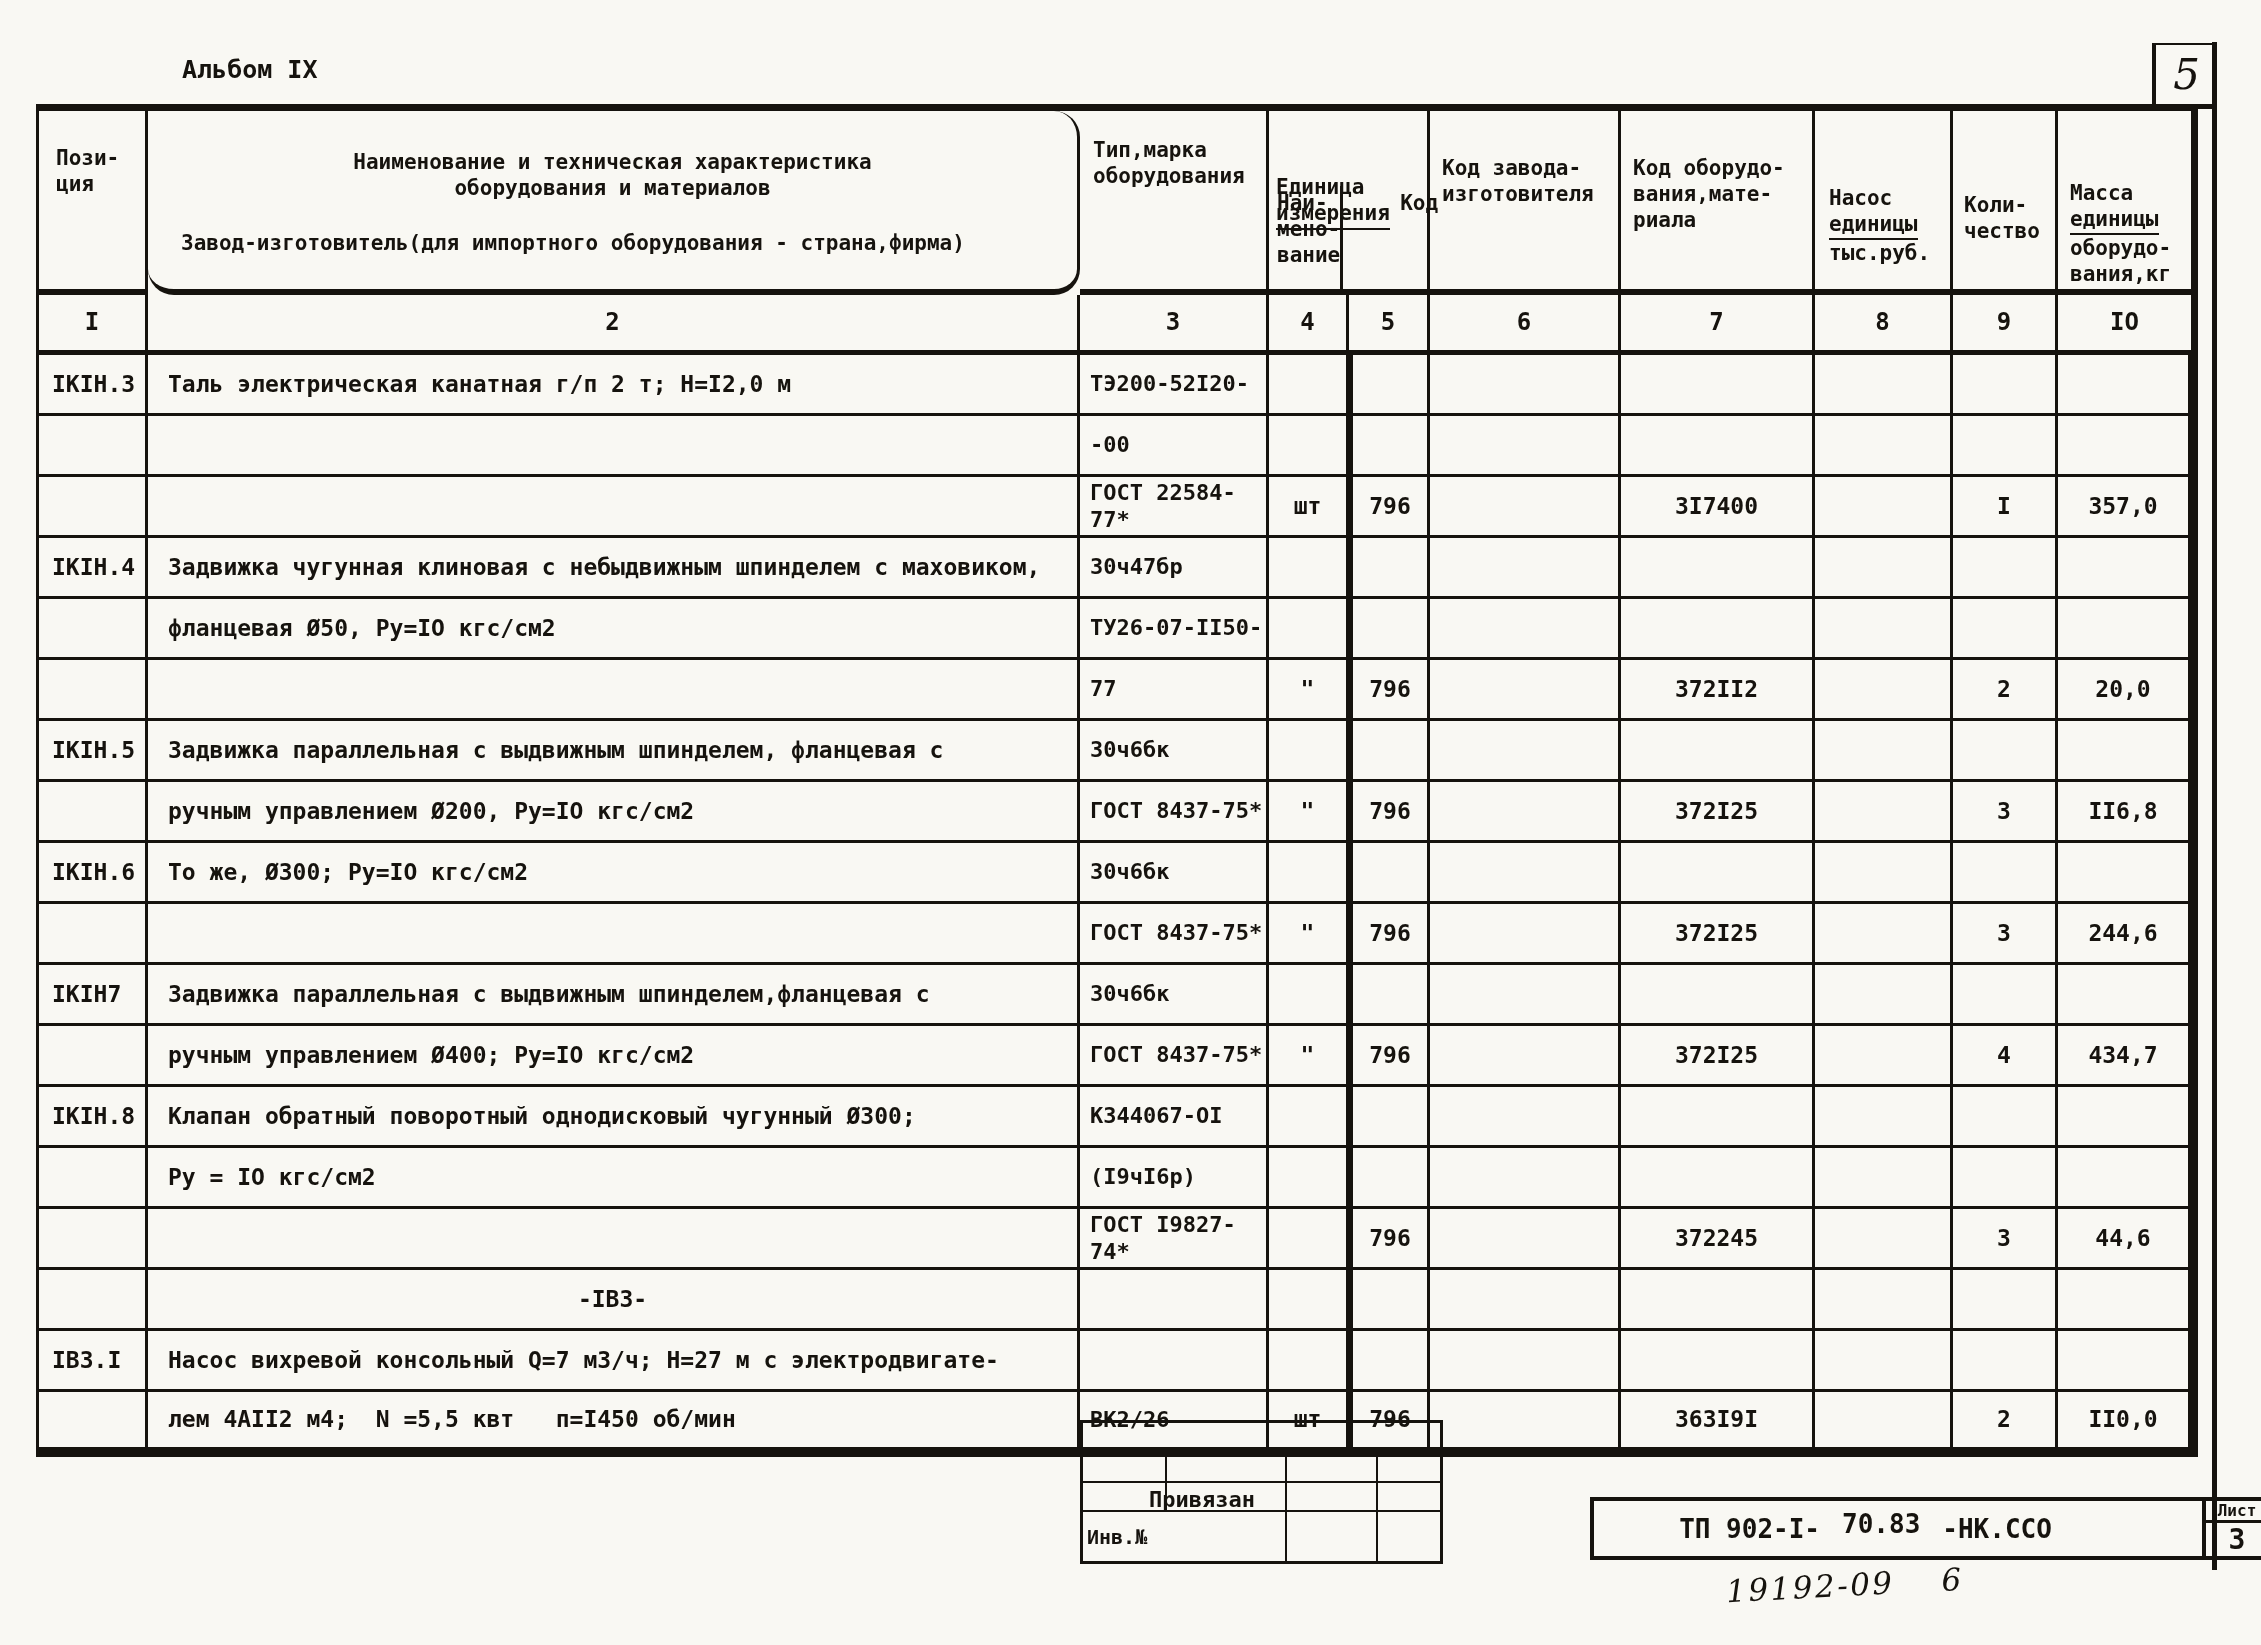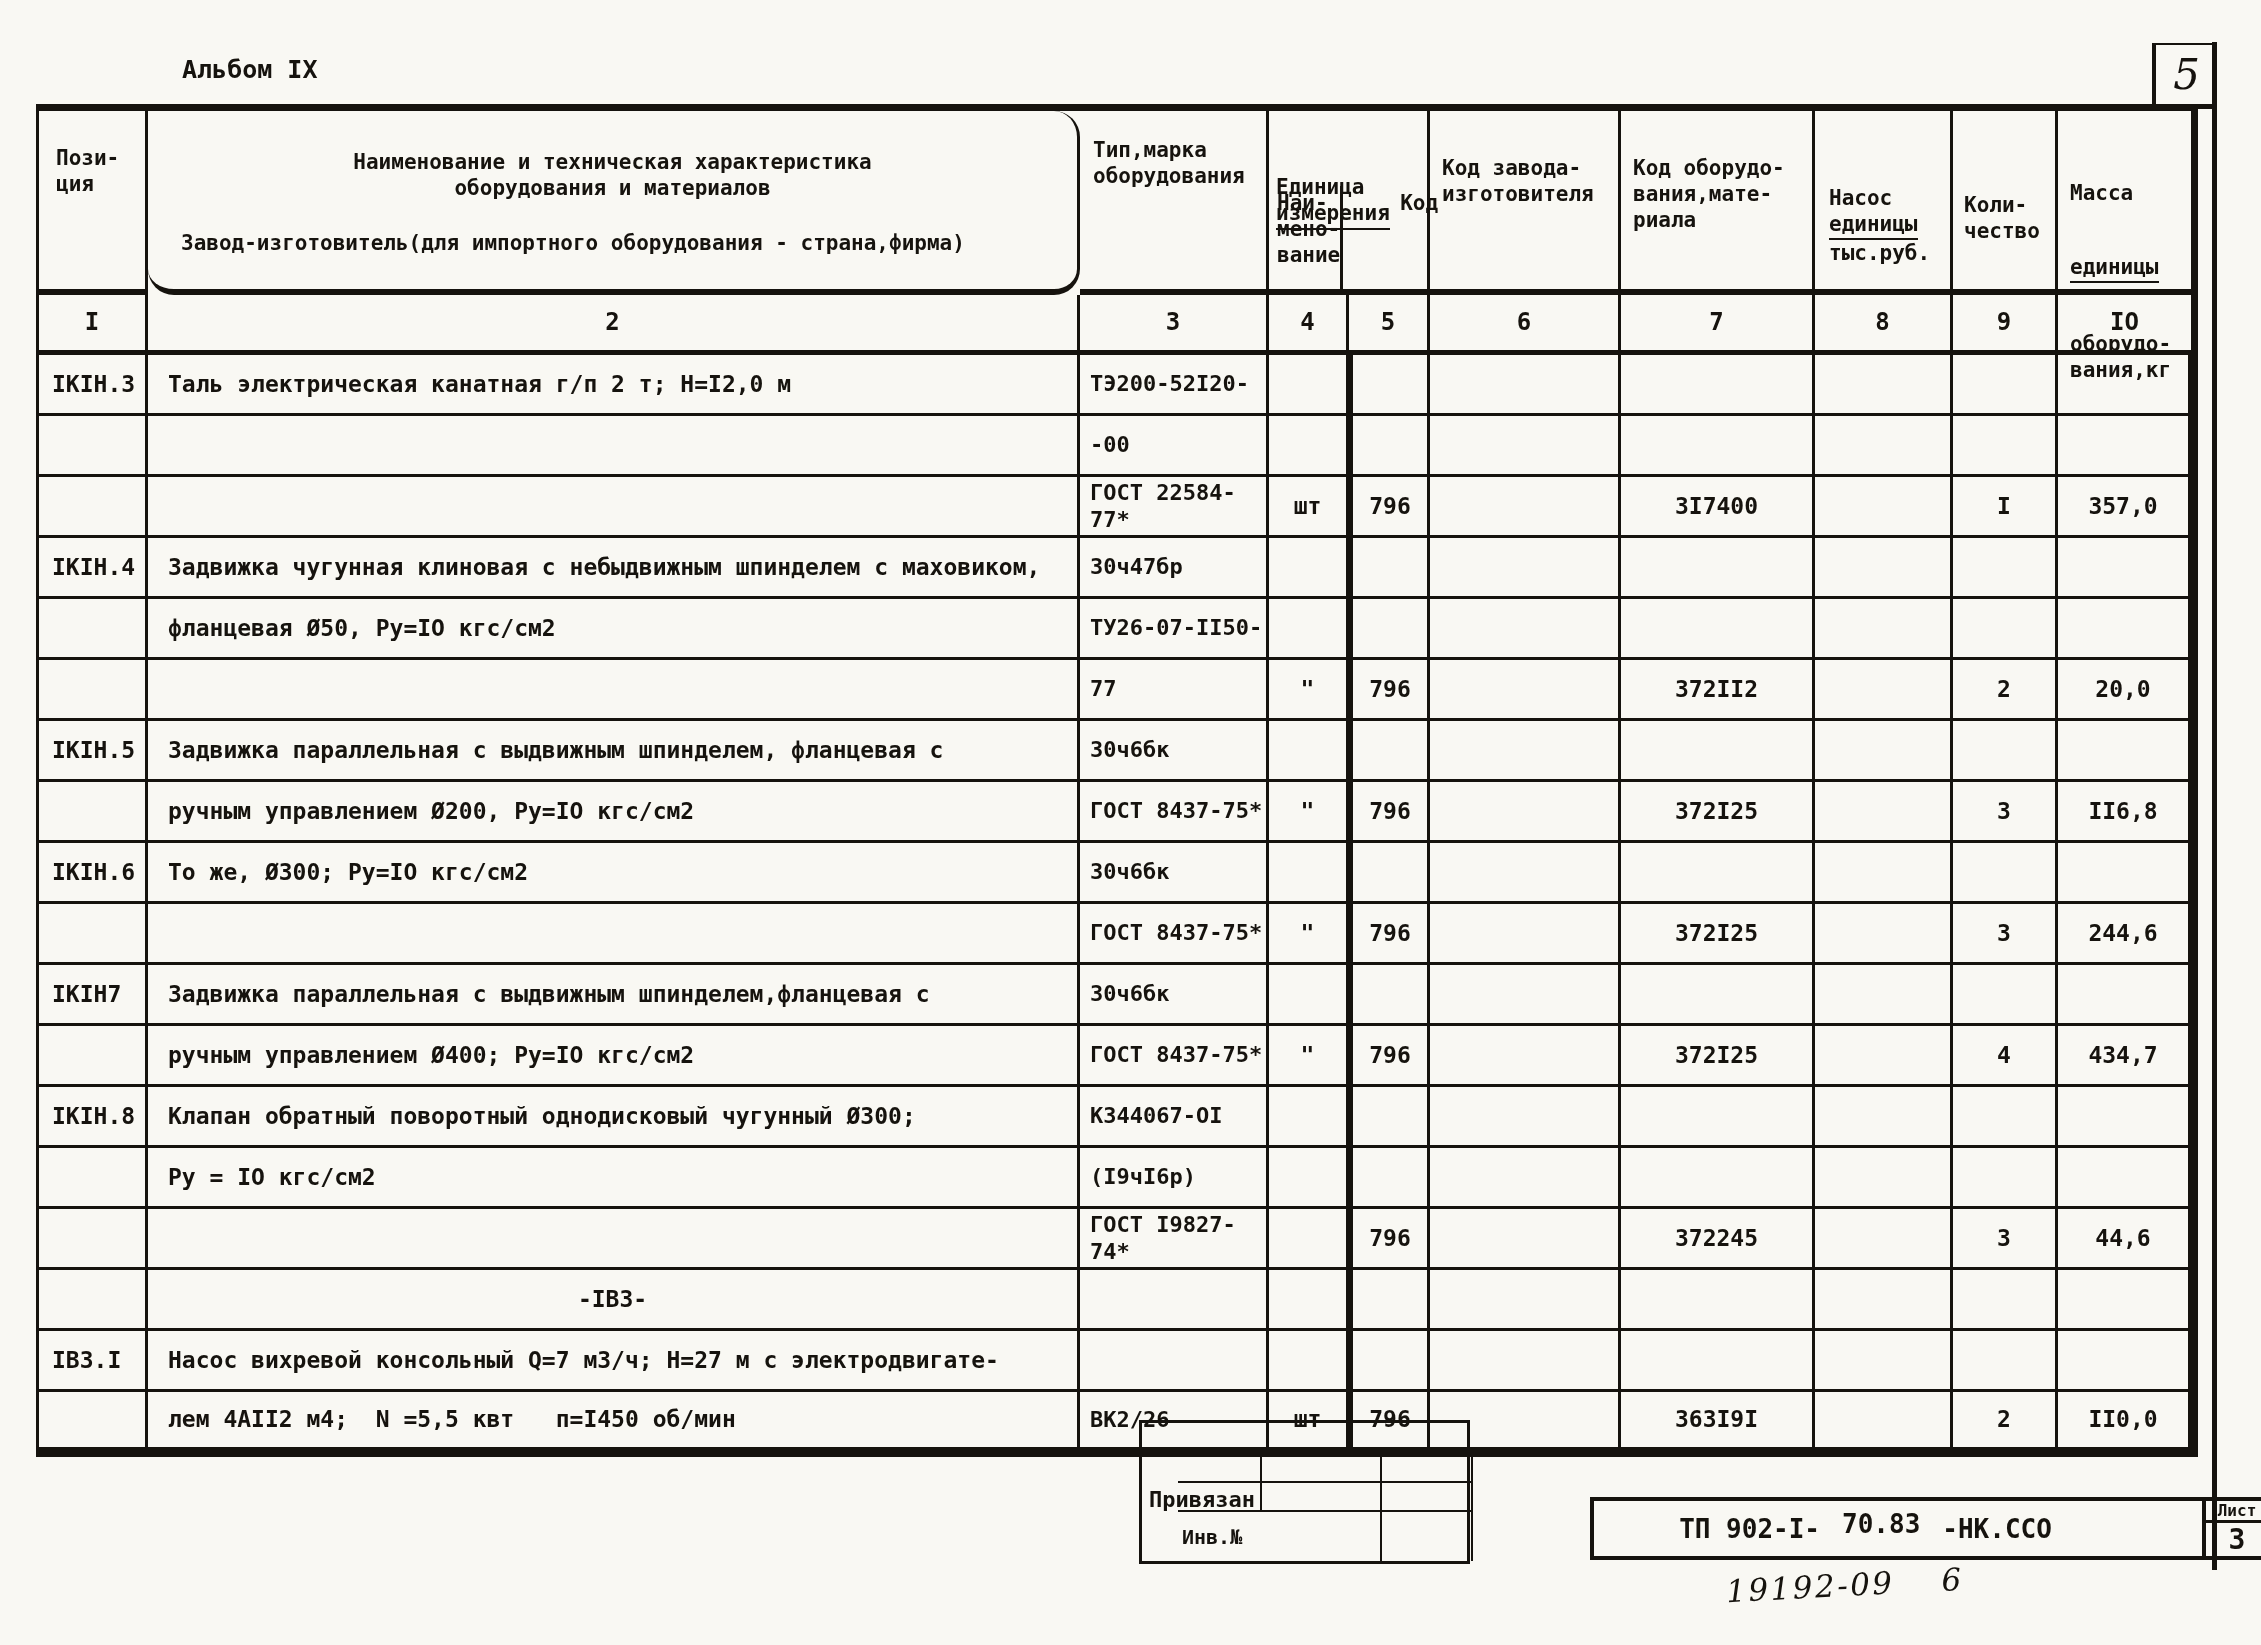--- a/index.html
+++ b/index.html
@@ -28,21 +28,21 @@
   .h-unit{grid-column:span 2;padding:0;flex-direction:column;align-items:stretch;justify-content:flex-end;}
   .h-unit .grp{height:75px;padding:11px 0 0 7px;box-sizing:border-box;}
   .h-unit .grp span{display:inline-block;border-bottom:2.5px solid #16130e;padding-bottom:2px;}
   .h-unit .subs{flex:1;display:flex;}
   .h-unit .sub1{width:80px;box-sizing:border-box;border-right:3px solid #16130e;padding:4px 0 0 8px;}
   .h-unit .sub2{flex:1;padding:4px 8px 0 9px;margin-left:48px;}
   .h-plant{padding:44px 0 0 12px;}
   .h-equip{padding:44px 0 0 12px;}
   .h-price{flex-direction:column;align-items:flex-start;padding:74px 0 0 14px;}
   .h-qty{padding:81px 0 0 11px;}
-  .h-mass{flex-direction:column;align-items:flex-start;padding:69px 0 0 12px;gap:48px;}
+  .h-mass{flex-direction:column;align-items:flex-start;padding:69px 0 0 12px;}
   .ul{display:inline-block;border-bottom:2.5px solid #16130e;padding-bottom:1px;}
   
   .nc{justify-content:center;font-size:24px;border-bottom-width:5px;}
   
   .b0{justify-content:flex-start;padding-left:13px;}
   .b1{justify-content:flex-start;padding-left:20px;}
   .b2{justify-content:flex-start;padding-left:10px;font-size:22px;}
   .b3,.b4,.b5,.b6,.b7,.b8,.b9{justify-content:center;}
   .b4{border-left:4px solid #16130e;}
   .b9{border-right-width:6px;}
@@ -53,24 +53,24 @@
   .album{position:absolute;left:182px;top:55px;font-size:25px;font-weight:700;}
   .five-box{position:absolute;left:2152px;top:43px;width:61px;height:59px;
             border-left:4px solid #16130e;border-bottom:5px solid #16130e;border-top:2.5px solid #16130e;
             display:flex;align-items:center;justify-content:center;}
   .hand{font-family:"DejaVu Serif","Liberation Serif",serif;font-style:italic;}
   .five-box span{font-size:42px;}
   .frame-line{position:absolute;left:2212px;top:42px;width:4.5px;height:1528px;background:#16130e;}
 
   
   .stamp-label{position:absolute;left:1149px;top:1487px;font-size:22px;font-weight:700;}
-  .stamp{position:absolute;left:1139px;top:1420px;width:331px;height:144px;
+  .stamp{position:absolute;left:1080px;top:1420px;width:363px;height:144px;
          border:3.5px solid #16130e;box-sizing:border-box;display:grid;
          grid-template-columns:84px 120px 91px 1fr;
-         grid-template-rows:31px 29px 29px 1fr;padding-left:36px;}
+         grid-template-rows:31px 29px 29px 1fr;}
   .stamp .sc{border-right:2.5px solid #16130e;border-bottom:2.5px solid #16130e;}
   .stamp .top{border-right:none;grid-column:span 4;}
   .stamp .inv{grid-column:span 2;display:flex;align-items:center;padding-left:4px;
               font-size:20px;font-weight:700;border-bottom:none;}
   .stamp .nb{border-bottom:none;}
   .stamp .nr{border-right:none;}
 
   
   .tblock{position:absolute;left:1590px;top:1497px;width:682px;height:63px;
           border:4.5px solid #16130e;box-sizing:border-box;display:flex;}

